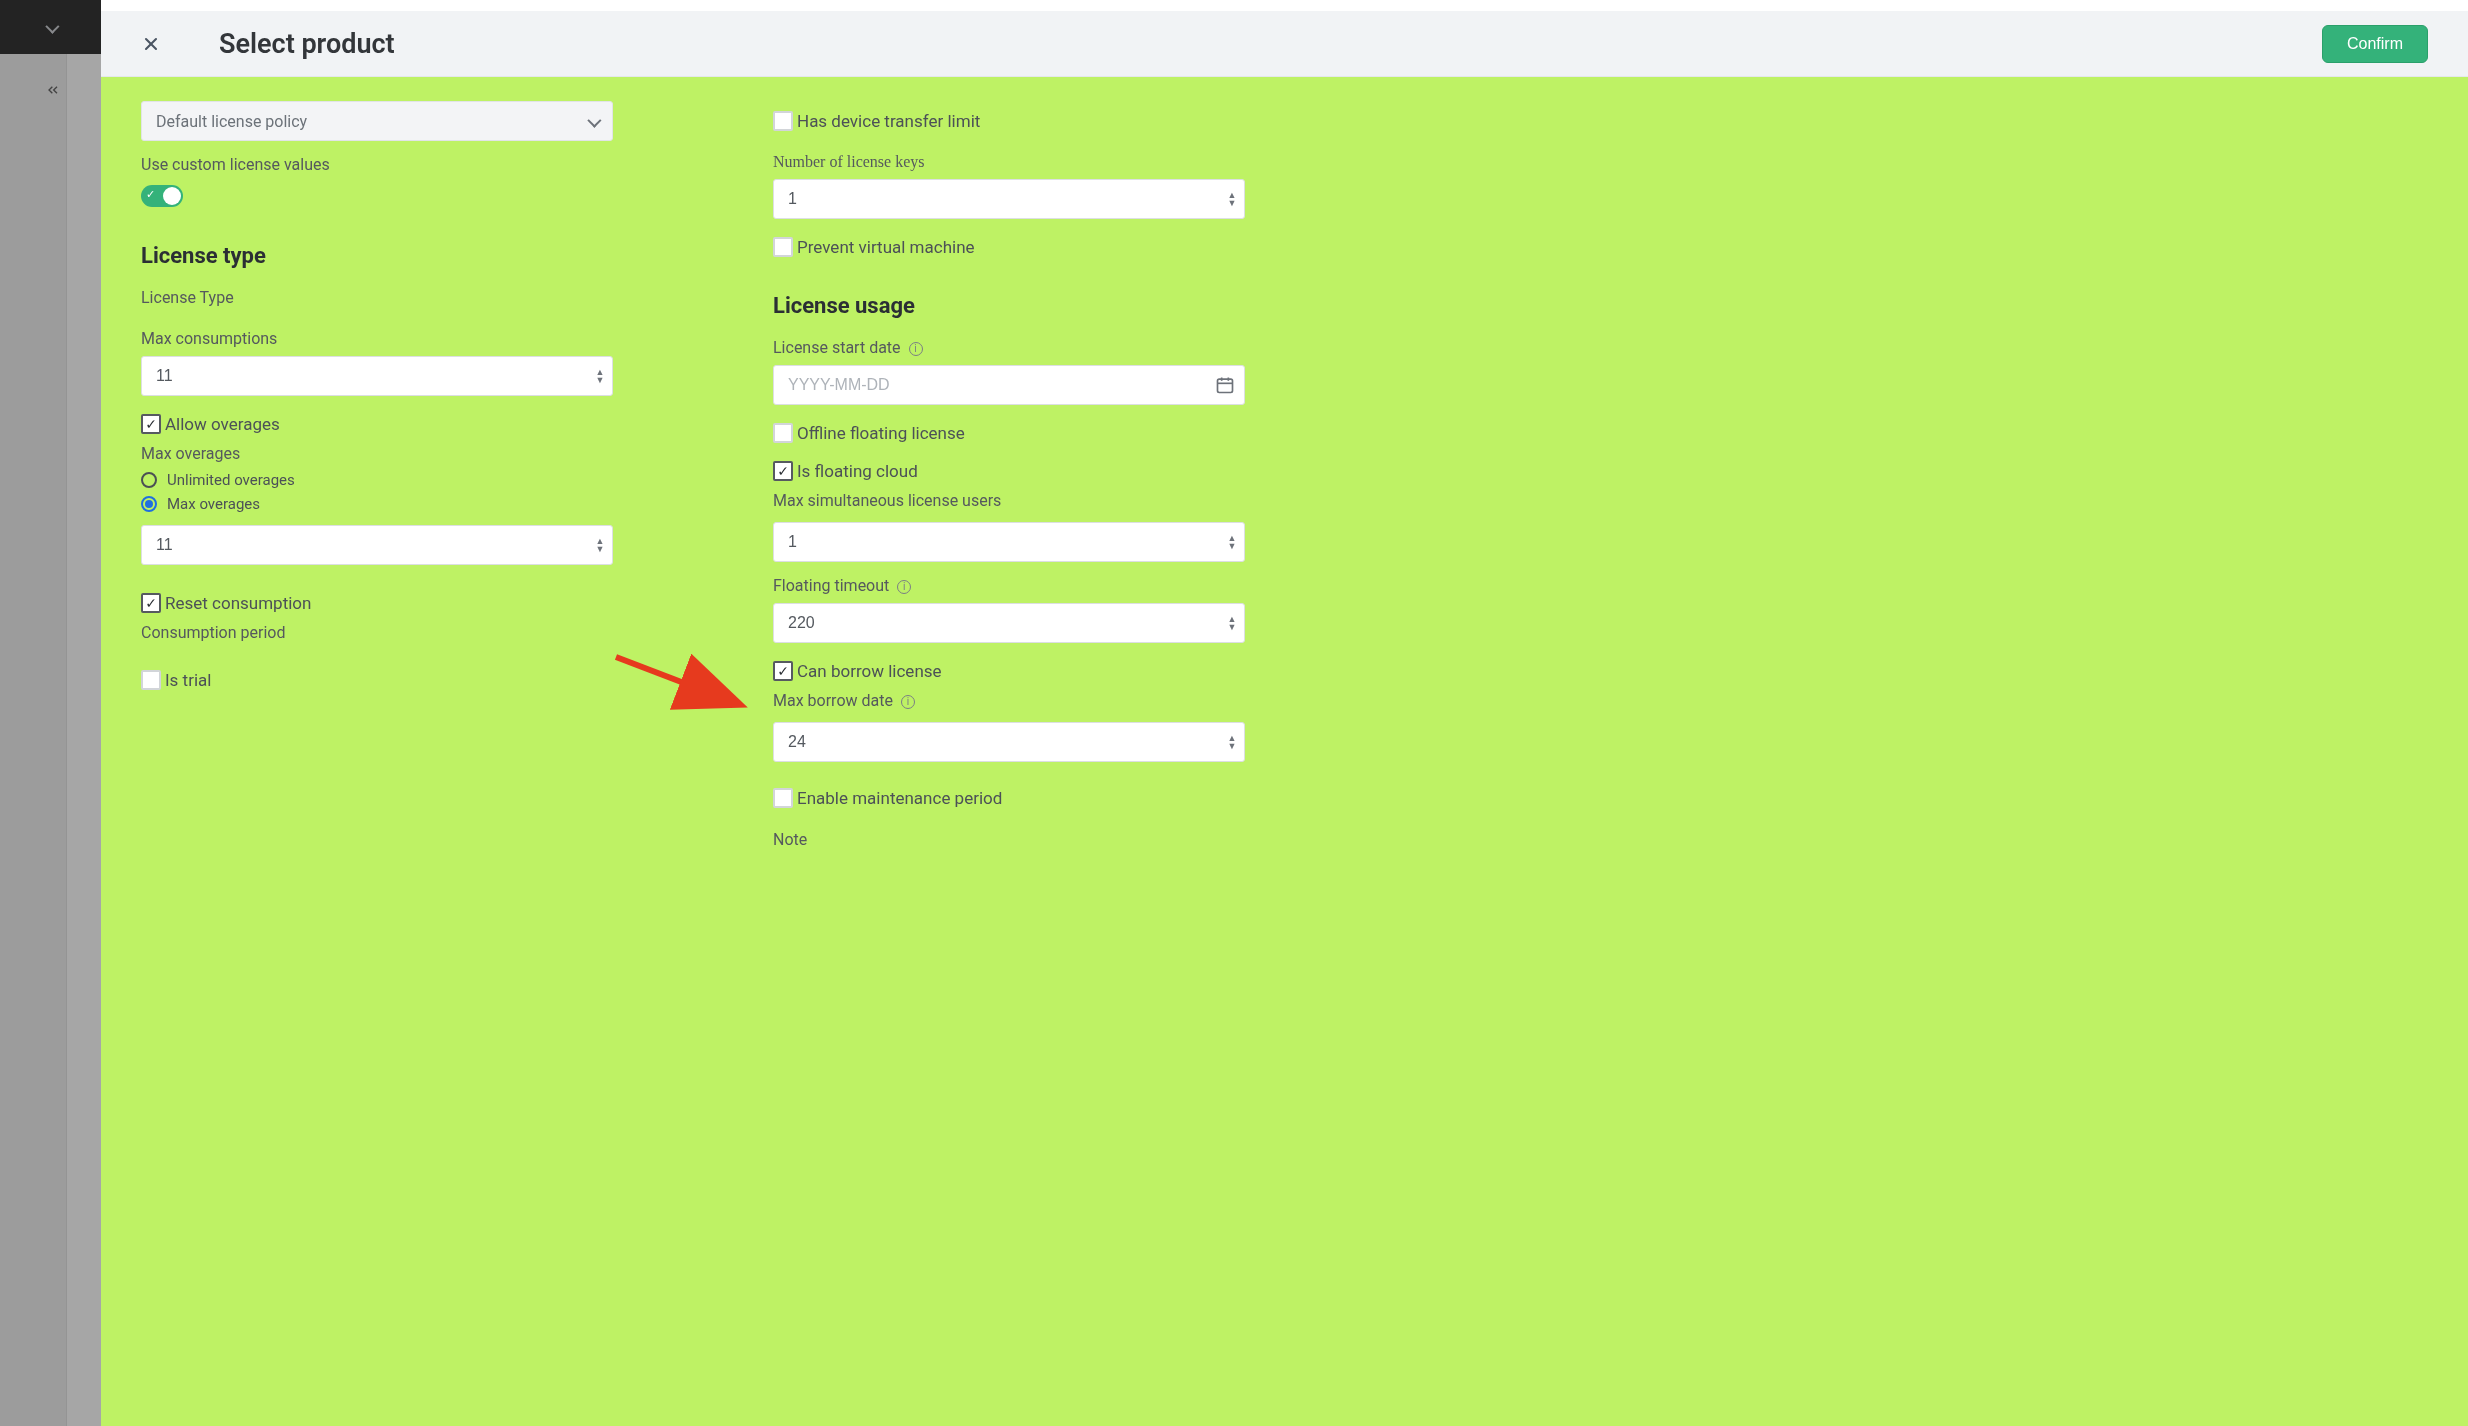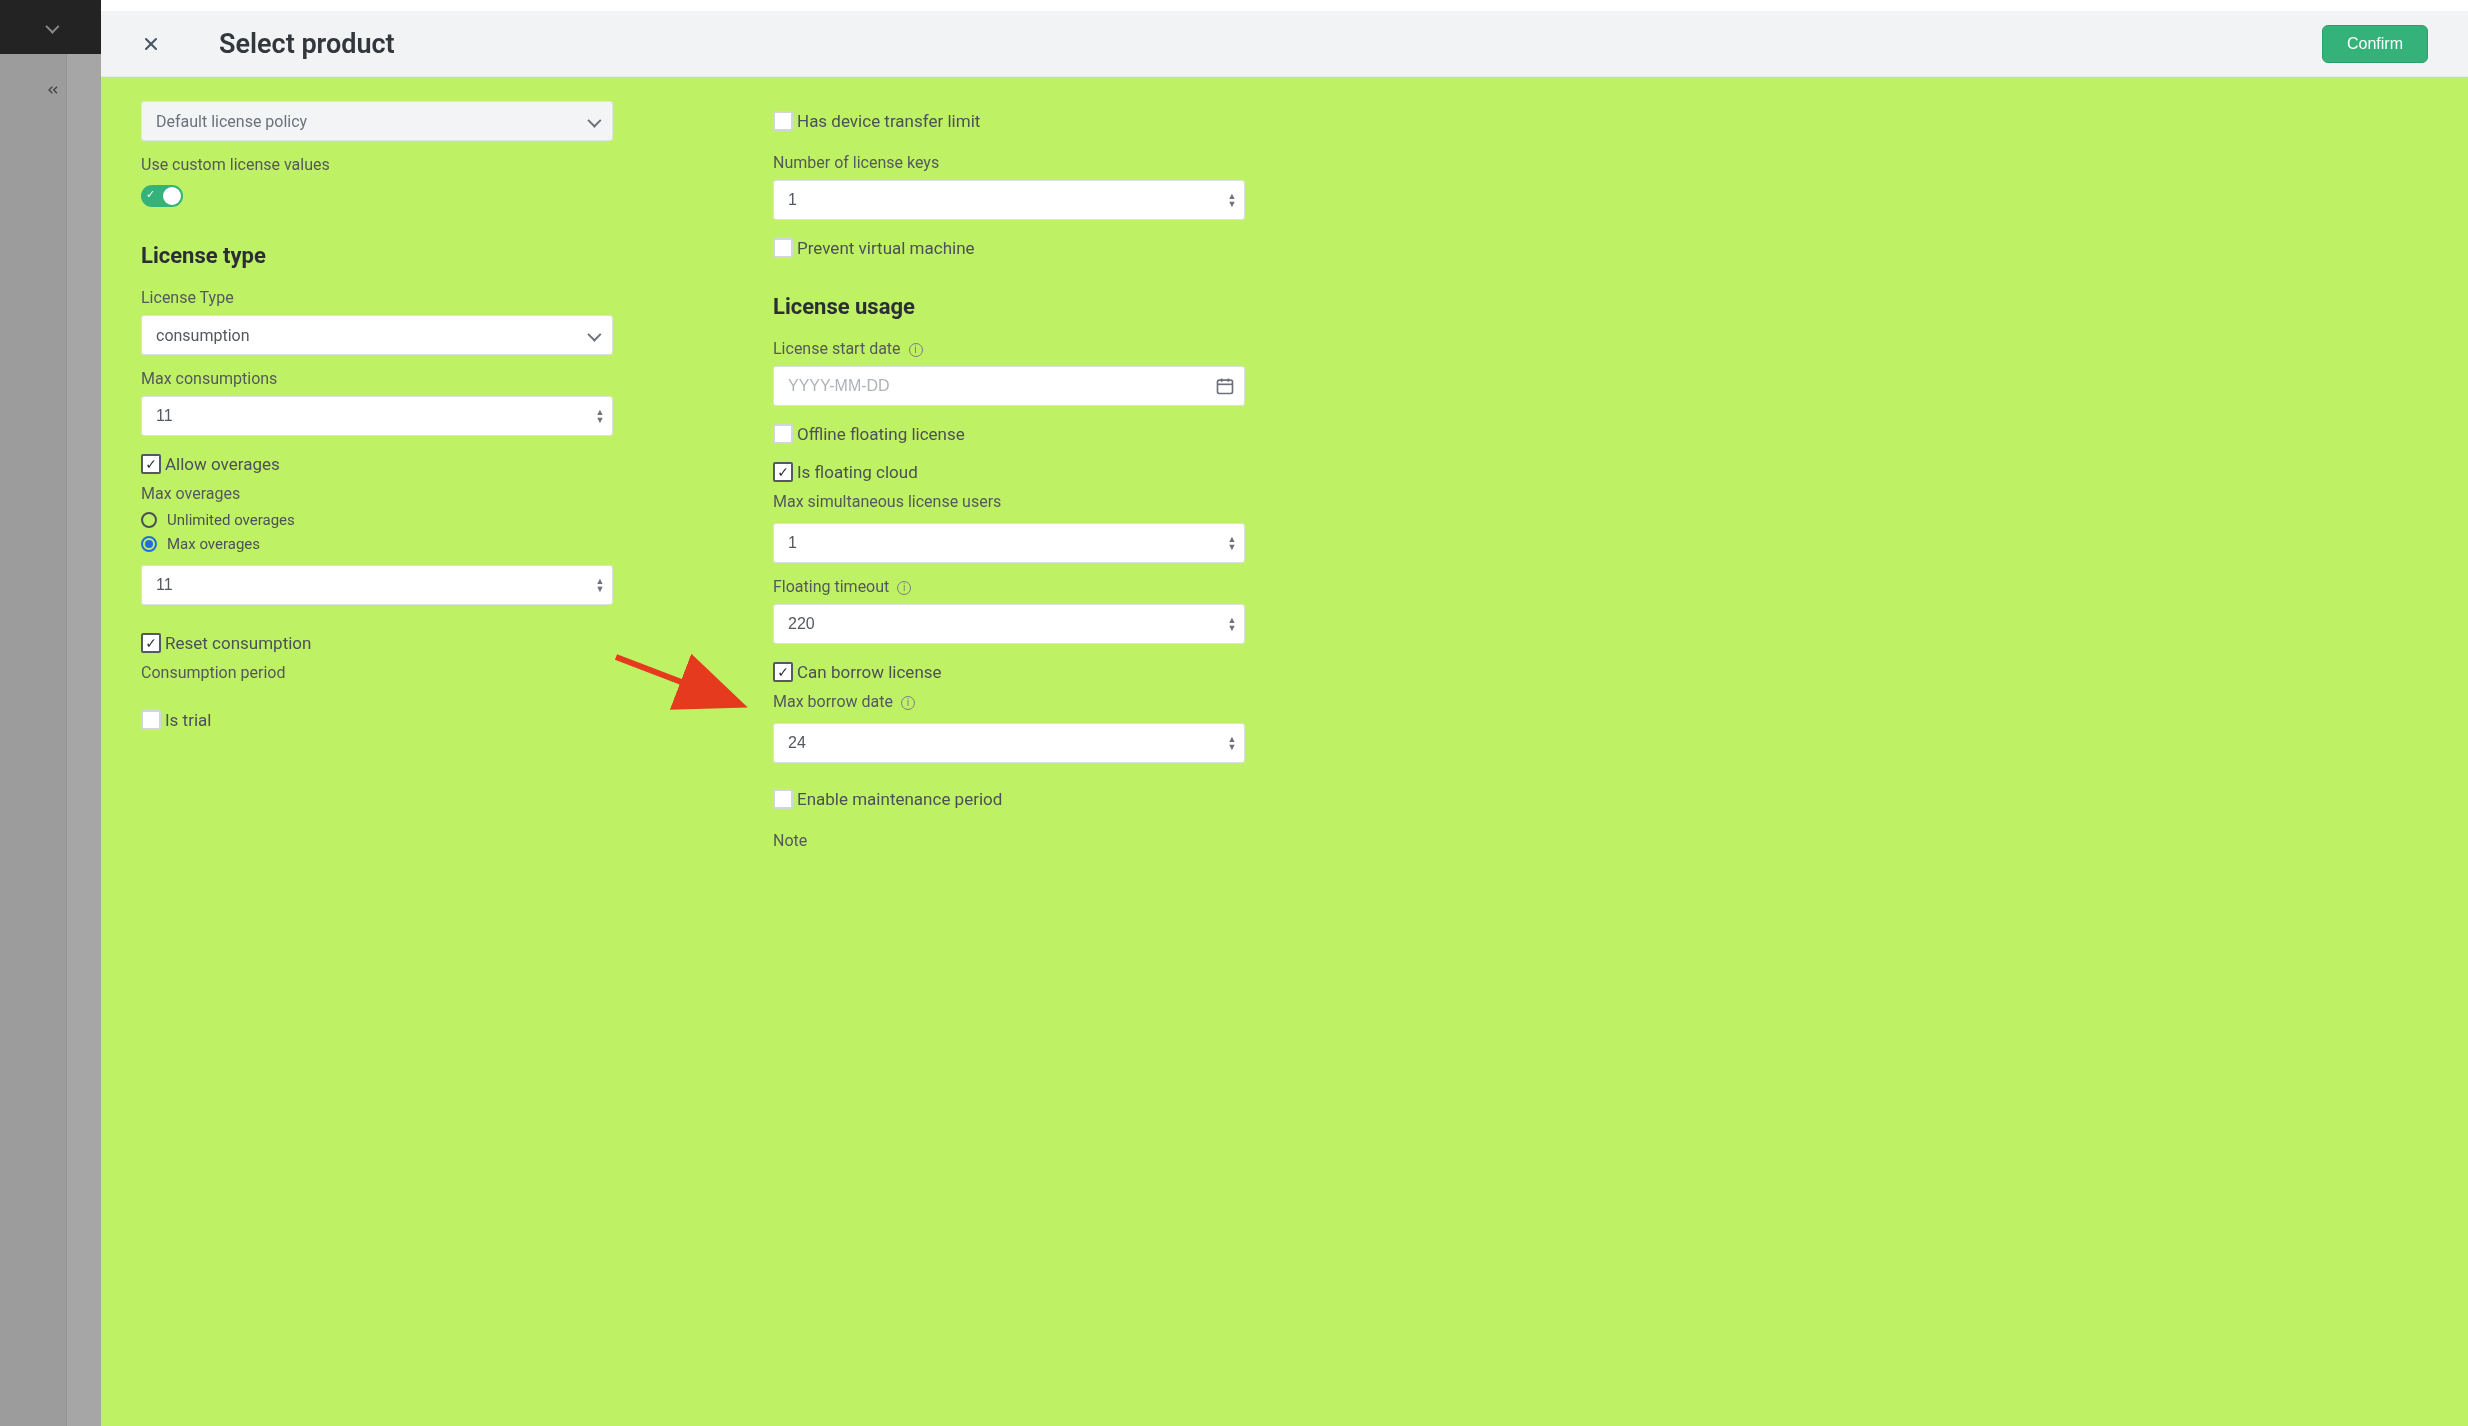--- a/index.html
+++ b/index.html
@@ -83,24 +83,20 @@
 
       <div class="field-label">Use custom license values</div>
       <div class="toggle">
         <span class="check">✓</span>
         <span class="knob"></span>
       </div>
 
       <div class="section-heading">License type</div>
 
       <div class="field-label">License Type</div>
-      <div class="select">
-        <span>consumption</span>
-        <span style="color:#6d727a;"><i class="chev-down"></i></span>
-      </div>
 
       <div class="field-label">Max consumptions</div>
       <div class="input-wrap">
         <input class="num-input" value="11" style="">
         <div class="spinner">
             <span>▲</span>
             <span>▼</span>
           </div>
       </div>
 
@@ -142,21 +138,21 @@
       </div>
     </div>
 
     <div class="col">
 
       <div class="checkbox-row" style="margin-top:10px;">
         <div class="cb unchecked"></div>
         <span class="cb-label">Has device transfer limit</span>
       </div>
 
-      <div class="field-label" style="margin-top:22px;">Number of license keys</div>
+      <div class="field-label" style="margin-top:22px;font-family:Liberation Serif, serif;">Number of license keys</div>
       <div class="input-wrap">
         <input class="num-input" value="1" style="">
         <div class="spinner">
             <span>▲</span>
             <span>▼</span>
           </div>
       </div>
 
       <div class="checkbox-row">
         <div class="cb unchecked"></div>

